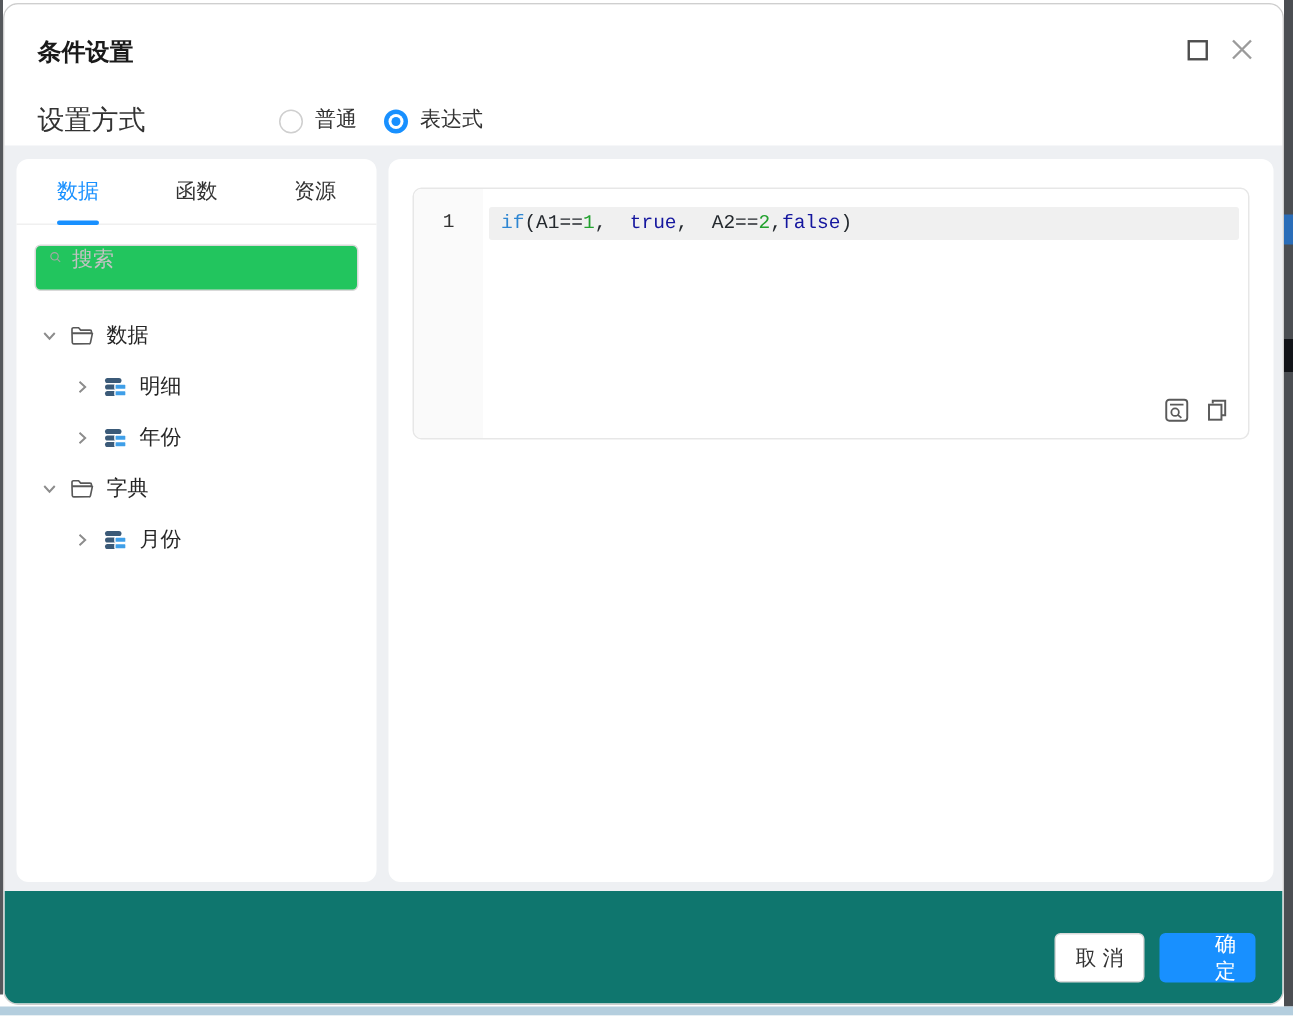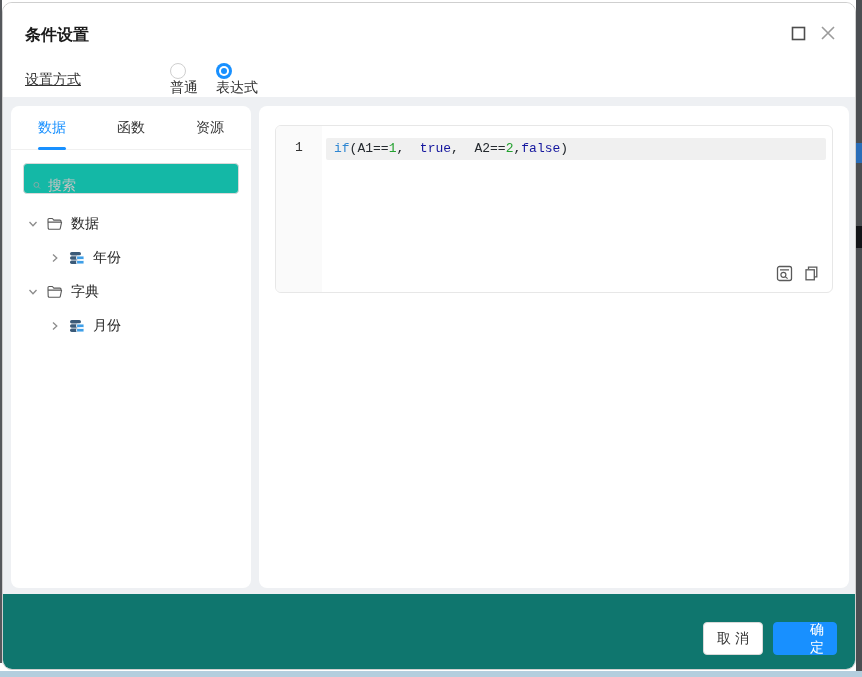--- a/index.html
+++ b/index.html
@@ -18,44 +18,44 @@
            background:#fff; border:1px solid #cfcfcf; border-radius:10px; overflow:hidden; }
 
   
   .hdr { position:absolute; left:0; top:0; width:100%; height:94px; background:#fff; }
   .title { position:absolute; left:22px; top:22px; font-size:16px; font-weight:700; color:#1a1a1a; }
   .win-btn { position:absolute; top:21px; width:18px; height:18px; cursor:pointer;
              display:flex; align-items:center; justify-content:center; }
   .btn-max { right:48px; } .btn-close { right:18px; }
 
   .radio-row { position:absolute; left:22px; top:67px; height:20px; display:flex; align-items:center; }
-  .radio-label { font-size:14px; color:#333;text-decoration:underline; }
+  .radio-label { font-size:18px; color:#333; }
   .radio-group { display:flex; align-items:center; margin-left:89px; }
-  .radio-item { display:flex; align-items:flex-start; margin-right:18px; cursor:pointer;flex-direction:column; }
+  .radio-item { display:flex; align-items:flex-end; margin-right:18px; cursor:pointer; }
   .radio-circle { width:16px; height:16px; border-radius:50%; border:1px solid #cfcfcf; background:#fff; margin-right:8px; }
   .radio-circle.sel { border:none; background:var(--accent); position:relative; }
   .radio-circle.sel::before { content:""; position:absolute; left:3px; top:3px; width:10px; height:10px; border-radius:50%; background:#fff; }
   .radio-circle.sel::after  { content:""; position:absolute; left:5px; top:5px; width:6px;  height:6px;  border-radius:50%; background:var(--accent); }
   .radio-text { font-size:14px; color:#333; }
 
   
   .content { position:absolute; left:0; top:94px; width:100%; height:499px; background:#eef0f3;text-decoration:underline; }
   .card { position:absolute; background:#fff; border-radius:8px; }
   .card-left  { left:8px;   top:9px; width:240px; height:482px; }
   .card-right { left:256px; top:9px; width:590px; height:482px; }
 
   
   .tabbar { height:44px; border-bottom:1px solid #f0f0f0; display:flex; align-items:center; padding:0 27px; justify-content:space-between; }
   .tab { font-size:14px; color:#333; cursor:pointer; position:relative; height:44px; display:flex; align-items:center; }
   .tab.active { color:var(--accent); }
   .tab.active::after { content:""; position:absolute; left:0; right:0; bottom:0; height:3px; background:var(--accent); border-radius:2px; }
 
   
   .search-box { margin:13px 12px 0 12px; height:31px; border:1px solid #d9d9d9; border-radius:4px;
-                display:flex; align-items:flex-end; padding:0 9px; background:#14b8a6; }
+                display:flex; align-items:flex-start; padding:0 9px; background:#22c55e; }
   .search-box input { border:none; outline:none; flex:1; font-size:14px; color:#333; margin-left:7px;
                       font-family:"Liberation Sans",sans-serif; background:transparent; }
   .search-box input::placeholder { color:#c2c2c2; }
 
   
   .tree { margin-top:13px; }
   .tree-row { height:34px; display:flex; align-items:center; cursor:pointer; font-size:14px; color:#262626; }
   .tree-row.lvl0 { padding-left:15px; }
   .tree-row.lvl1 { padding-left:37px; }
   .tw { width:14px; display:flex; justify-content:center; margin-right:7px; color:#8c8c8c; }
@@ -152,20 +152,39 @@
                 </svg>
             </span>
             <span class="ticon">
               <svg width="16" height="14" viewBox="0 0 16 14">
                   <path d="M1 2.5 a1 1 0 0 1 1-1 h3.4 l1.4 1.6 h6.2 a1 1 0 0 1 1 1 v0.9 h-13 z M1 5.2 h13.6 l-1.3 6.2 a1 1 0 0 1 -1 .8 H2.2 a1 1 0 0 1 -1-.8 z" fill="none" stroke="#595959" stroke-width="1.1" stroke-linejoin="round"></path>
                 </svg>
             </span>
             <span>数据</span>
           </div>
 
+          <div class="tree-row lvl1">
+            <span class="tw">
+              <svg width="10" height="10" viewBox="0 0 10 10">
+                  <path d="M3 1.5 L6.8 5 L3 8.5" fill="none" stroke="#8c8c8c" stroke-width="1.3"></path>
+                </svg>
+            </span>
+            <span class="ticon">
+              <svg width="16" height="15" viewBox="0 0 16 15">
+                  <g>
+                    <rect x="1" y="1" width="11" height="3.4" rx="1.7" fill="#3b5a78"></rect>
+                    <rect x="1" y="5.3" width="11" height="3.4" rx="1.7" fill="#3b5a78"></rect>
+                    <rect x="1" y="9.6" width="11" height="3.4" rx="1.7" fill="#3b5a78"></rect>
+                    <rect x="7.6" y="5.0" width="7.4" height="3.6" rx="0.8" fill="#3f9fe8" stroke="#fff" stroke-width="0.9"></rect>
+                    <rect x="7.6" y="9.4" width="7.4" height="3.6" rx="0.8" fill="#3f9fe8" stroke="#fff" stroke-width="0.9"></rect>
+                  </g>
+                </svg>
+            </span>
+            <span>明细</span>
+          </div>
 
           <div class="tree-row lvl1">
             <span class="tw">
               <svg width="10" height="10" viewBox="0 0 10 10">
                   <path d="M3 1.5 L6.8 5 L3 8.5" fill="none" stroke="#8c8c8c" stroke-width="1.3"></path>
                 </svg>
             </span>
             <span class="ticon">
               <svg width="16" height="15" viewBox="0 0 16 15">
                   <g>

